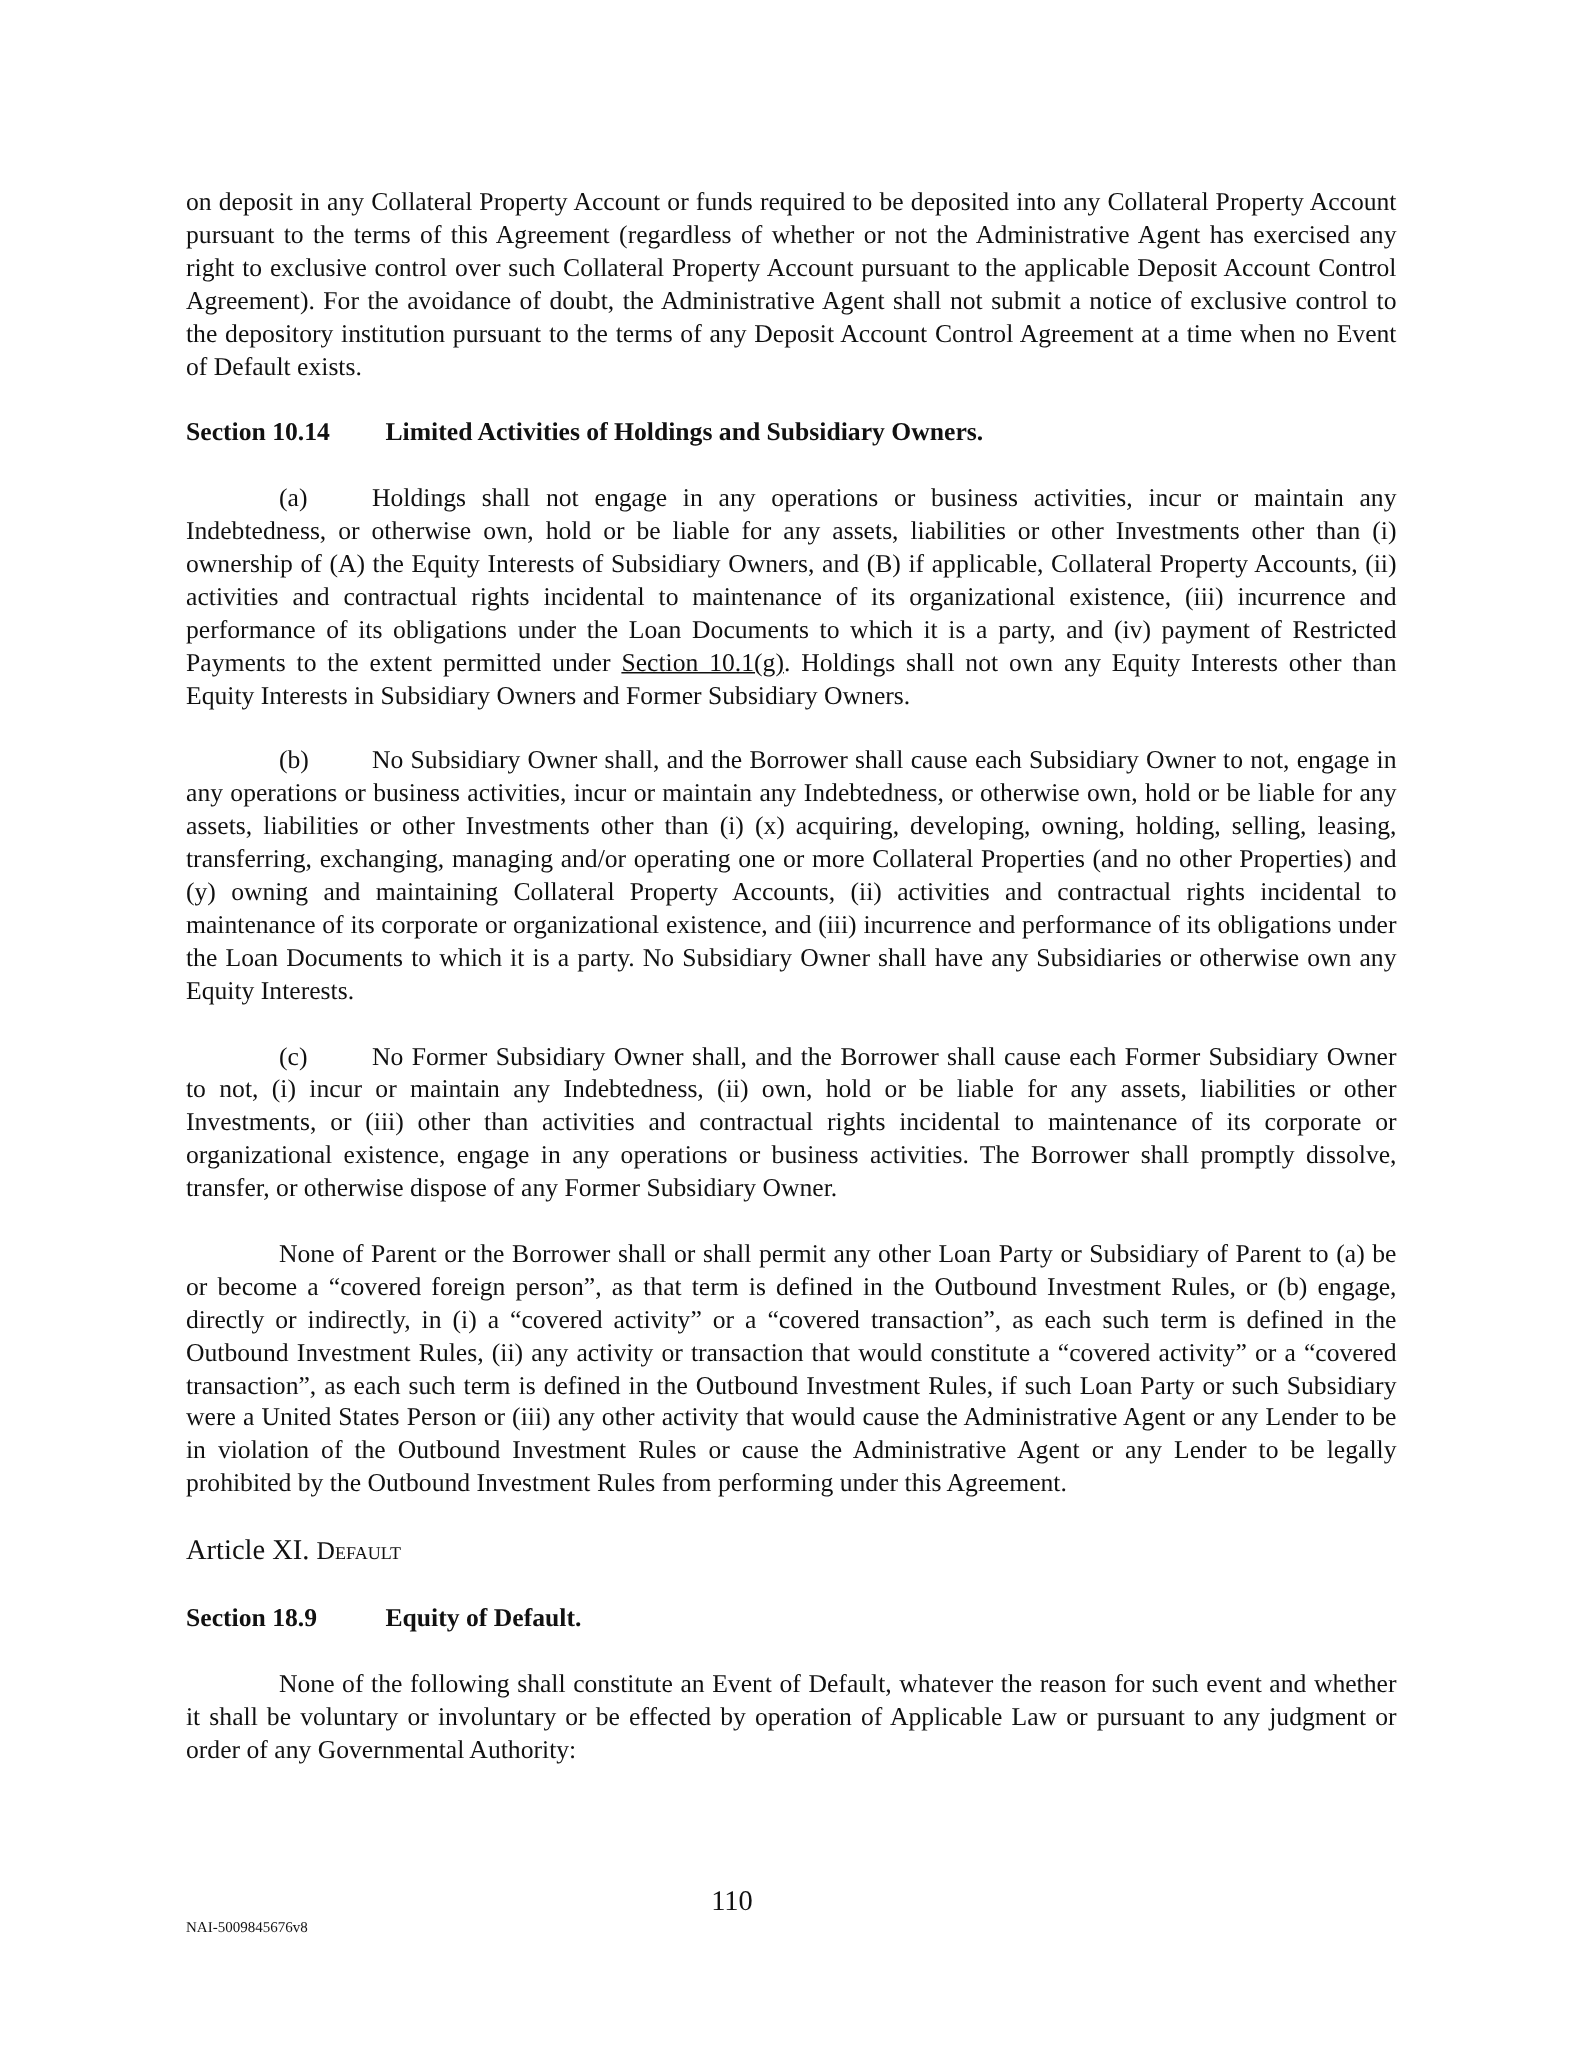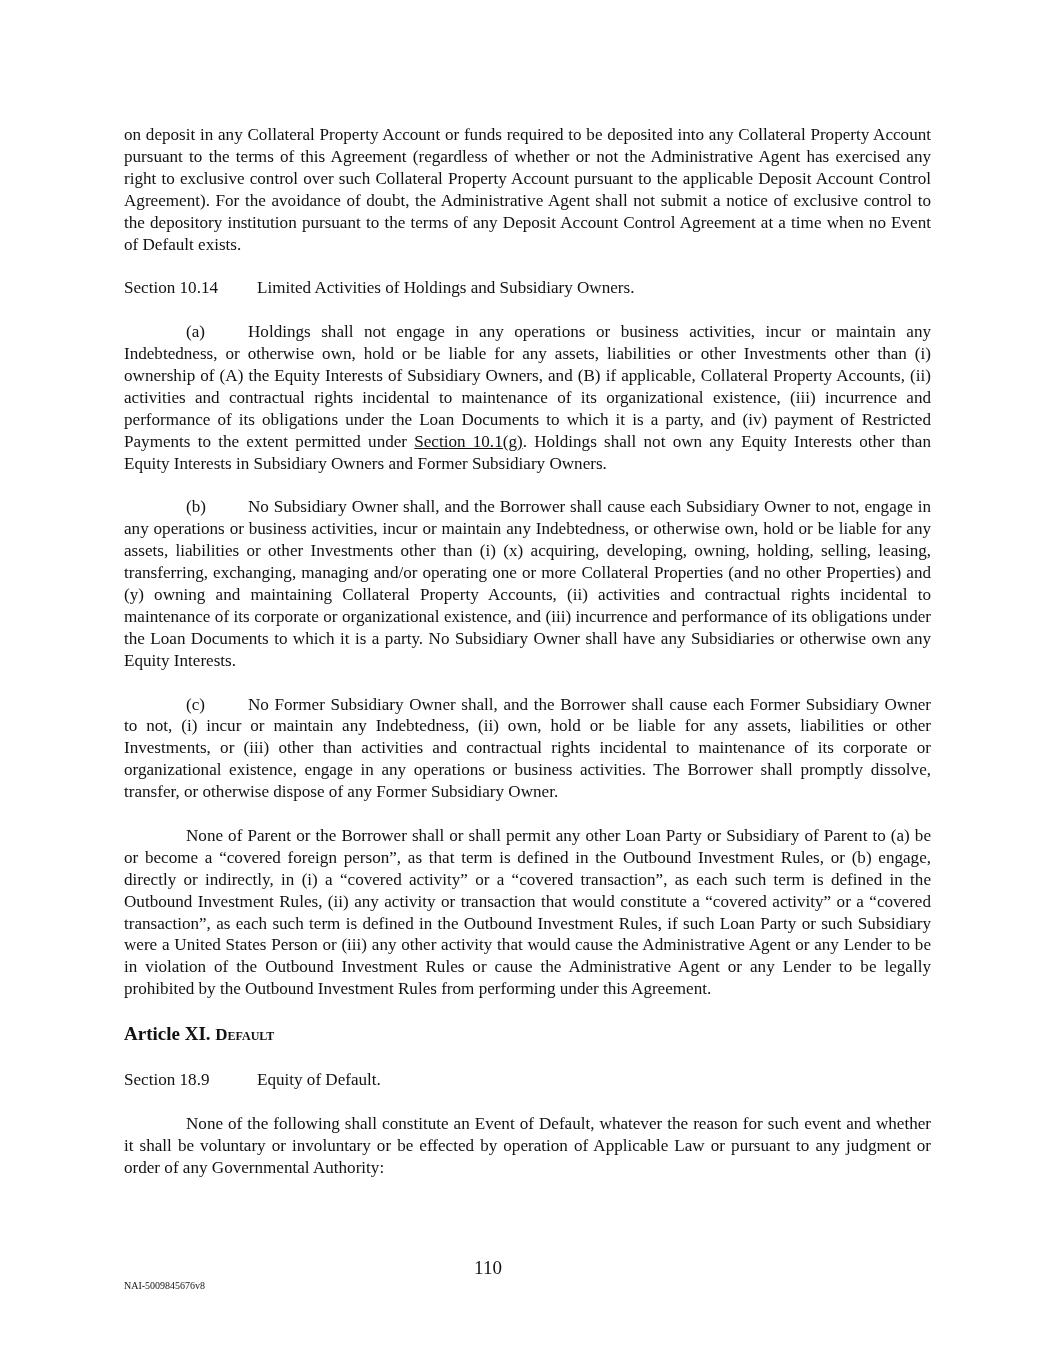--- a/index.html
+++ b/index.html
@@ -33,30 +33,30 @@
     }
     .indent {
       text-indent: 62px;
     }
     .label {
       display: inline-block;
       width: 62px;
       text-indent: 0;
     }
     .heading {
-      font-weight: normal;
+      font-weight: bold;
       margin-bottom: 21.9px;
     }
     .heading .num {
       display: inline-block;
       width: 133px;
     }
     .article {
       text-align: center;
-      font-weight: bold;
+      font-weight: normal;
       font-size: 19px;
       margin-bottom: 21.9px;
       margin-top: 0;
       line-height: 24px;
     }
     .smallcaps {
       font-variant: small-caps;
       font-size: 17px;
     }
     .u {

